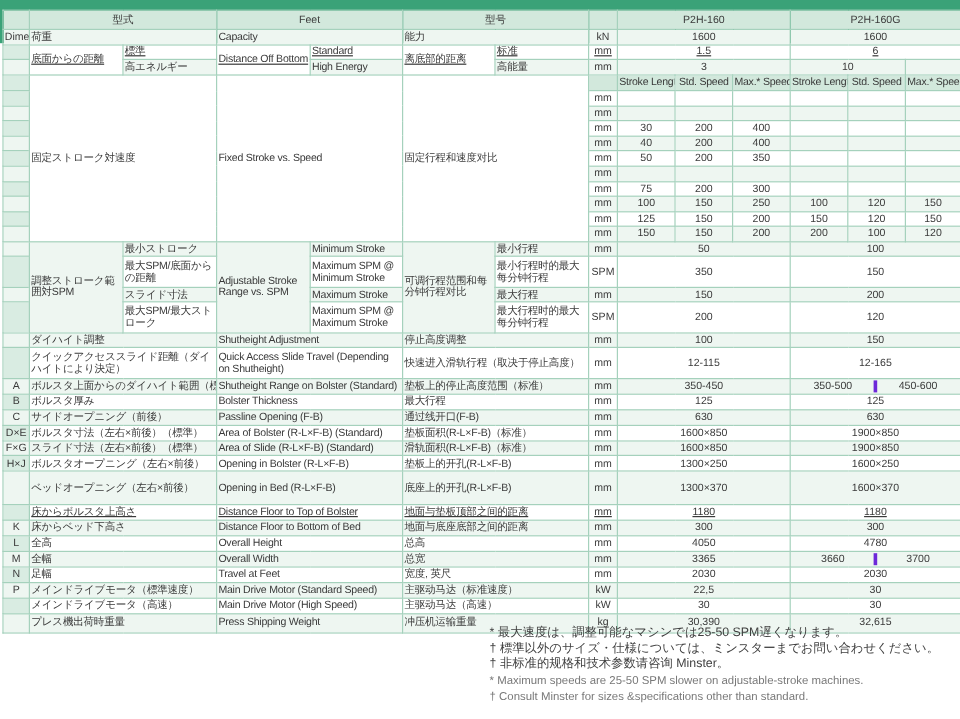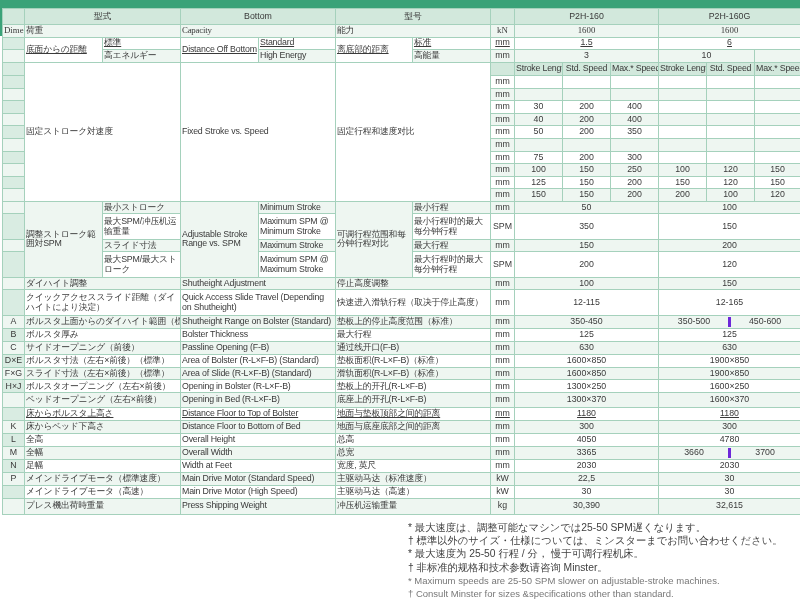--- a/index.html
+++ b/index.html
@@ -54,27 +54,27 @@
         <col style="width:48px">
         <col style="width:48px">
       <col style="width:48px">
         <col style="width:48px">
         <col style="width:46px">
     </colgroup>
     <tbody id="spec-body">
         <tr style="height: 16px;">
           <td class="hd"></td>
           <td colspan="2" class="hd">型式</td>
-          <td colspan="2" class="hd">Bottom</td>
+          <td colspan="2" class="hd">Feet</td>
           <td colspan="2" class="hd">型号</td>
           <td class="hd u"></td>
           <td colspan="3" class="hd">P2H-160</td>
           <td colspan="3" class="hd">P2H-160G</td>
         </tr>
-        <tr class="tint" style="height: 12.5px; font-family: Liberation Serif, serif;">
+        <tr class="tint" style="height: 12.5px;">
           <td class="lt ltw">Dime</td>
           <td colspan="2" class="lbl">荷重</td>
           <td colspan="2" class="lbl">Capacity</td>
           <td colspan="2" class="lbl">能力</td>
           <td class="u">kN</td>
           <td colspan="3" class="v">1600</td>
           <td colspan="3" class="v">1600</td>
         </tr>
         <tr style="height: 12.5px; text-decoration: underline;">
           <td class="lt"></td>
@@ -218,21 +218,21 @@
           <td rowspan="4" class="lbl wrap">Adjustable Stroke Range vs. SPM</td>
           <td class="lbl">Minimum Stroke</td>
           <td rowspan="4" class="lbl wrap">可调行程范围和每分钟行程对比</td>
           <td class="lbl">最小行程</td>
           <td class="u">mm</td>
           <td colspan="3" class="v">50</td>
           <td colspan="3" class="v">100</td>
         </tr>
         <tr style="height: 25.5px;">
           <td class="lt"></td>
-          <td class="lbl wrap">最大SPM/冲压机运输重量</td>
+          <td class="lbl wrap">最大SPM/底面からの距離</td>
           <td class="lbl wrap">Maximum SPM @ Minimum Stroke</td>
           <td class="lbl wrap">最小行程时的最大每分钟行程</td>
           <td class="u">SPM</td>
           <td colspan="3" class="v">350</td>
           <td colspan="3" class="v">150</td>
         </tr>
         <tr class="tint" style="height: 12.5px;">
           <td class="lt"></td>
           <td class="lbl">スライド寸法</td>
           <td class="lbl">Maximum Stroke</td>
@@ -320,21 +320,21 @@
         </tr>
         <tr style="height: 12.9px;">
           <td class="lt">H×J</td>
           <td colspan="2" class="lbl">ボルスタオープニング（左右×前後）</td>
           <td colspan="2" class="lbl">Opening in Bolster (R-L×F-B)</td>
           <td colspan="2" class="lbl">垫板上的开孔(R-L×F-B)</td>
           <td class="u">mm</td>
           <td colspan="3" class="v">1300×250</td>
           <td colspan="3" class="v">1600×250</td>
         </tr>
-        <tr class="tint" style="height: 15px; padding-left: 15px;">
+        <tr class="tint" style="height: 28px; padding-left: 15px;">
           <td class="lt"></td>
           <td colspan="2" class="lbl">ベッドオープニング（左右×前後）</td>
           <td colspan="2" class="lbl">Opening in Bed (R-L×F-B)</td>
           <td colspan="2" class="lbl">底座上的开孔(R-L×F-B)</td>
           <td class="u">mm</td>
           <td colspan="3" class="v">1300×370</td>
           <td colspan="3" class="v">1600×370</td>
         </tr>
         <tr style="height: 12.9px; text-decoration: underline;">
           <td class="lt"></td>
@@ -373,21 +373,21 @@
           <td colspan="3" class="v">
             <div class="split">
               <span>3660</span>
               <span>3700</span>
             </div>
           </td>
         </tr>
         <tr style="height: 12.9px;">
           <td class="lt">N</td>
           <td colspan="2" class="lbl">足幅</td>
-          <td colspan="2" class="lbl">Width at Feet</td>
+          <td colspan="2" class="lbl">Travel at Feet</td>
           <td colspan="2" class="lbl">宽度, 英尺</td>
           <td class="u">mm</td>
           <td colspan="3" class="v">2030</td>
           <td colspan="3" class="v">2030</td>
         </tr>
         <tr class="tint" style="height: 12.9px;">
           <td class="lt">P</td>
           <td colspan="2" class="lbl">メインドライブモータ（標準速度）</td>
           <td colspan="2" class="lbl">Main Drive Motor (Standard Speed)</td>
           <td colspan="2" class="lbl">主驱动马达（标准速度）</td>
@@ -412,19 +412,18 @@
           <td class="u">kg</td>
           <td colspan="3" class="v">30,390</td>
           <td colspan="3" class="v">32,615</td>
         </tr>
       </tbody>
   </table>
 
   <div class="footnotes">
     <div class="fn fn-jp">* 最大速度は、調整可能なマシンでは25-50 SPM遅くなります。</div>
     <div class="fn fn-jp">† 標準以外のサイズ・仕様については、ミンスターまでお問い合わせください。</div>
-    <div class="fn fn-zh">* 最大速度为 25-50 行程 / 分， 慢于可调行程机床。</div>
     <div class="fn fn-zh">† 非标准的规格和技术参数请咨询 Minster。</div>
     <div class="fn fn-en">* Maximum speeds are 25-50 SPM slower on adjustable-stroke machines.</div>
     <div class="fn fn-en">† Consult Minster for sizes &amp;specifications other than standard.</div>
   </div>
 
 </div>
 
 </body></html>

